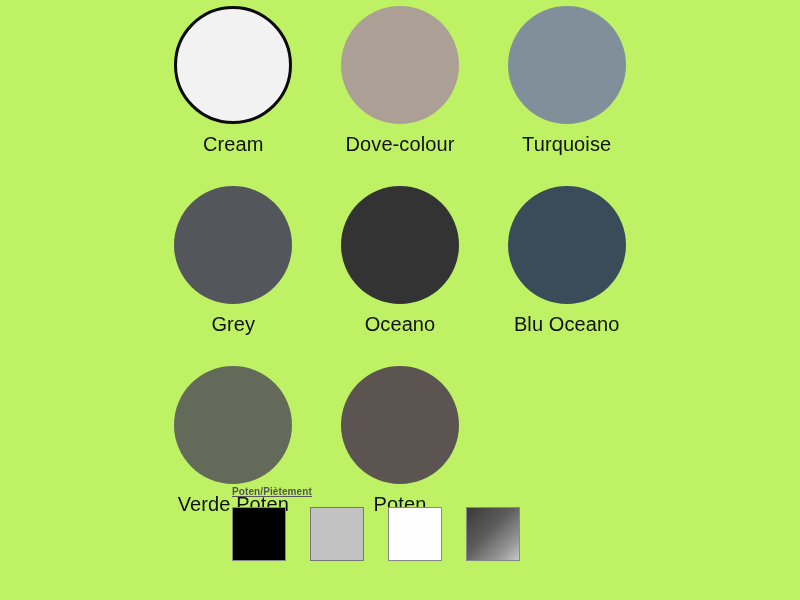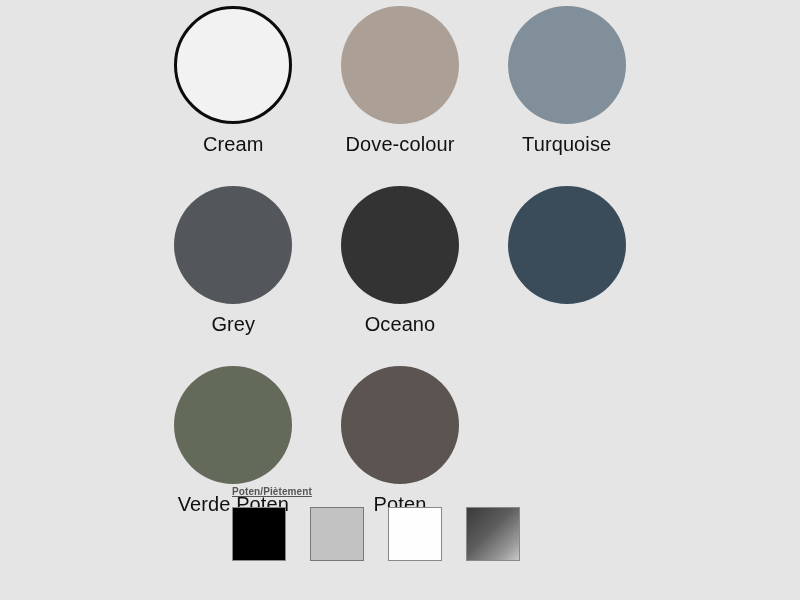--- a/index.html
+++ b/index.html
@@ -12,21 +12,21 @@
     background: #ffffff;
     font-family: "Liberation Sans", sans-serif;
     color: #111111;
     overflow: hidden;
   }
 
   #page {
     position: relative;
     width: 800px;
     height: 600px;
-    background: #e5e5e5;
+    background: #bef264;
   }
 
   
   .swatch-grid {
     position: absolute;
     left: 150px;
     top: 6px;
     width: 500px;
     display: grid;
     grid-template-columns: repeat(3, 1fr);
@@ -116,20 +116,21 @@
       <div class="swatch-cell">
         <div class="swatch-dot" style="background: rgb(83, 86, 90);"></div>
         <div class="swatch-label">Grey</div>
       </div>
       <div class="swatch-cell">
         <div class="swatch-dot" style="background: rgb(51, 51, 51);"></div>
         <div class="swatch-label">Oceano</div>
       </div>
       <div class="swatch-cell">
         <div class="swatch-dot" style="background: rgb(58, 76, 90);"></div>
+        <div class="swatch-label">Blu Oceano</div>
       </div>
       <div class="swatch-cell">
         <div class="swatch-dot" style="background: rgb(100, 106, 89);"></div>
         <div class="swatch-label">Verde Poten</div>
       </div>
       <div class="swatch-cell">
         <div class="swatch-dot" style="background: rgb(91, 84, 80);"></div>
         <div class="swatch-label">Poten</div>
       </div>
     </div>

